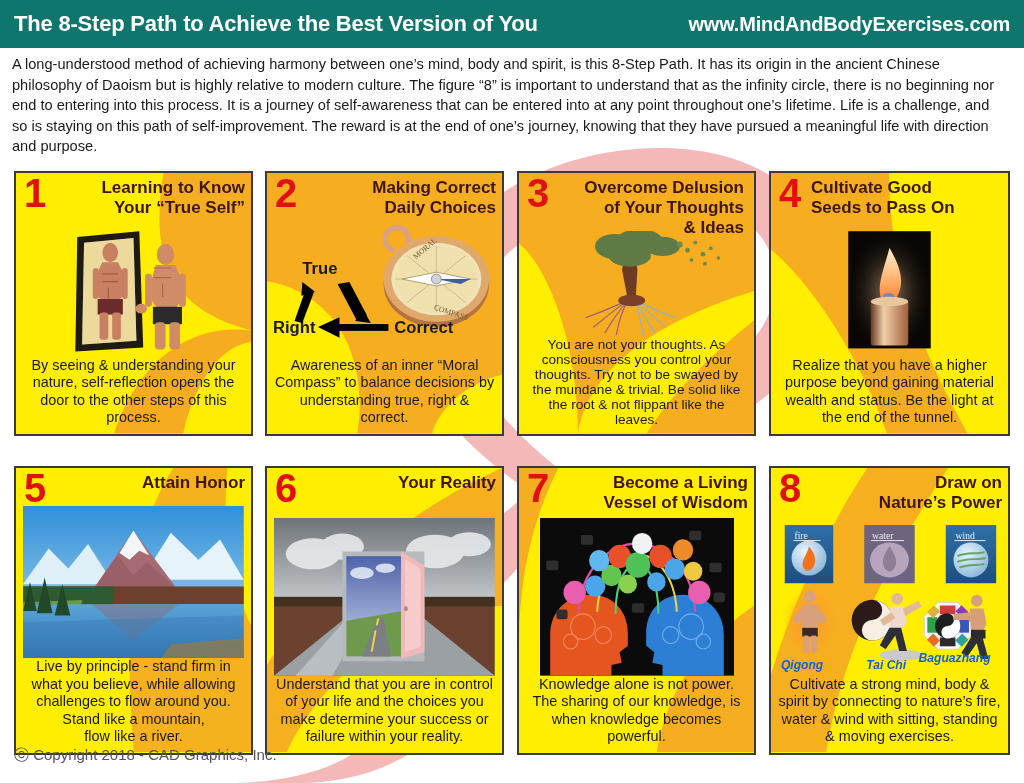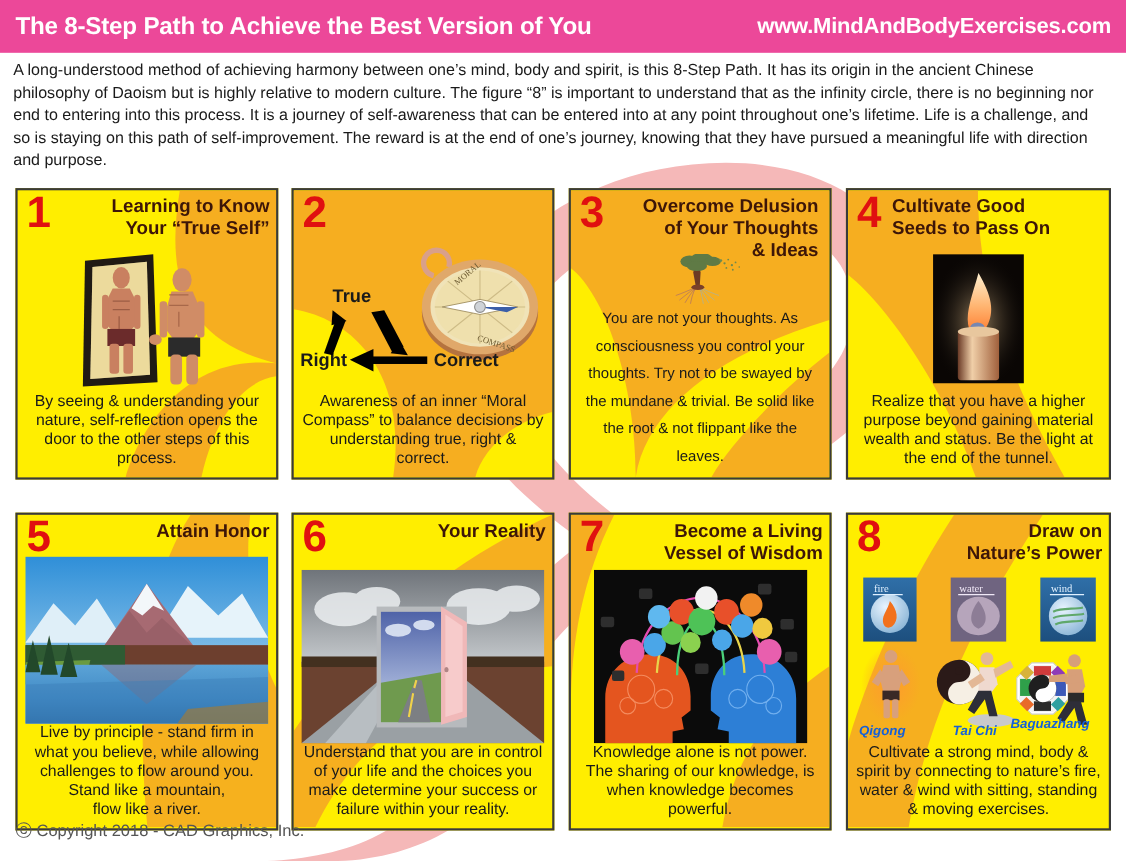--- a/index.html
+++ b/index.html
@@ -7,21 +7,21 @@
     width: 1024px; height: 783px;
     background: #ffffff;
     font-family: "Liberation Sans", sans-serif;
     overflow: hidden;
     position: relative;
   }
 
   
   .header {
     height: 48px;
-    background: #ec4899;
+    background: #0f766e;
     display: flex;
     align-items: center;
     position: relative;
     z-index: 40;
   }
   .header-title {
     color: #ffffff;
     font-size: 22px;
     font-weight: bold;
     margin-left: 14px;
@@ -223,20 +223,24 @@
   </div>
 
   <div class="card" style="left:251px; top:0px; width:239px; height:265px;">
     <svg class="card-swoosh" viewBox="0 0 239 265" preserveAspectRatio="none">
       <path d="M 0 0 L 239 0 L 239 120 C 150 140, 120 200, 115 265 L 180 265 C 195 200, 239 178, 239 178 L 239 265 L 239 265 L 0 265 L 0 40 C 60 20, 0 0, 0 0 Z" fill="#f5a623" opacity="0.0"></path>
       <path d="M 0 0 L 239 0 L 239 205 C 200 215, 175 240, 168 265 L 92 265 C 105 175, 60 120, 0 110 Z" fill="#f5a623" opacity="0.9"></path>
     </svg>
     <div class="card-inner">
       <div class="card-head">
         <div class="card-num">2</div>
+        <div class="card-title">
+          <div>Making Correct</div>
+          <div>Daily Choices</div>
+        </div>
       </div>
       <div class="card-art">
         <svg viewBox="0 0 228 128" width="100%" height="100%" preserveAspectRatio="xMidYMid meet">
 
           <g transform="translate(112,6)">
             <path d="M 12 18 a12 12 0 1 1 14 -8" fill="none" stroke="#d9a08a" stroke-width="5"></path>
             <ellipse cx="55" cy="52" rx="54" ry="44" fill="#b5733f"></ellipse>
             <ellipse cx="55" cy="47" rx="54" ry="44" fill="#e0a86a"></ellipse>
             <ellipse cx="55" cy="47" rx="46" ry="37" fill="#f0e3b8"></ellipse>
             <ellipse cx="55" cy="47" rx="42" ry="34" fill="#efe0ad"></ellipse>
@@ -330,21 +334,21 @@
             <g stroke="#8fb2c9">
               <path d="M 114 72 C 126 82, 136 92, 146 100"></path>
               <path d="M 114 72 C 122 86, 128 96, 134 106"></path>
               <path d="M 114 72 C 118 86, 120 98, 122 108"></path>
               <path d="M 114 72 C 130 80, 144 86, 156 90"></path>
             </g>
           </g>
           <ellipse cx="110" cy="72" rx="14" ry="6" fill="#7a4029"></ellipse>
         </svg>
       </div>
-      <div class="card-desc" style="font-size:13.6px; line-height:25px;">You are not your thoughts.  As consciousness you control your thoughts. Try not to be swayed by the mundane &amp; trivial. Be solid like the root &amp; not flippant like the leaves.</div>
+      <div class="card-desc" style="font-size:13.6px; line-height:15px;">You are not your thoughts.  As consciousness you control your thoughts. Try not to be swayed by the mundane &amp; trivial. Be solid like the root &amp; not flippant like the leaves.</div>
     </div>
   </div>
 
   <div class="card" style="left:755px; top:0px; width:241px; height:265px;">
     <svg class="card-swoosh" viewBox="0 0 241 265" preserveAspectRatio="none">
       <path d="M 0 0 L 120 0 C 120 120, 170 210, 200 265 L 118 265 C 92 190, 40 110, 0 78 Z" fill="#f5a623" opacity="0.9"></path>
     </svg>
     <div class="card-inner">
       <div class="card-head">
         <div class="card-num">4</div>

